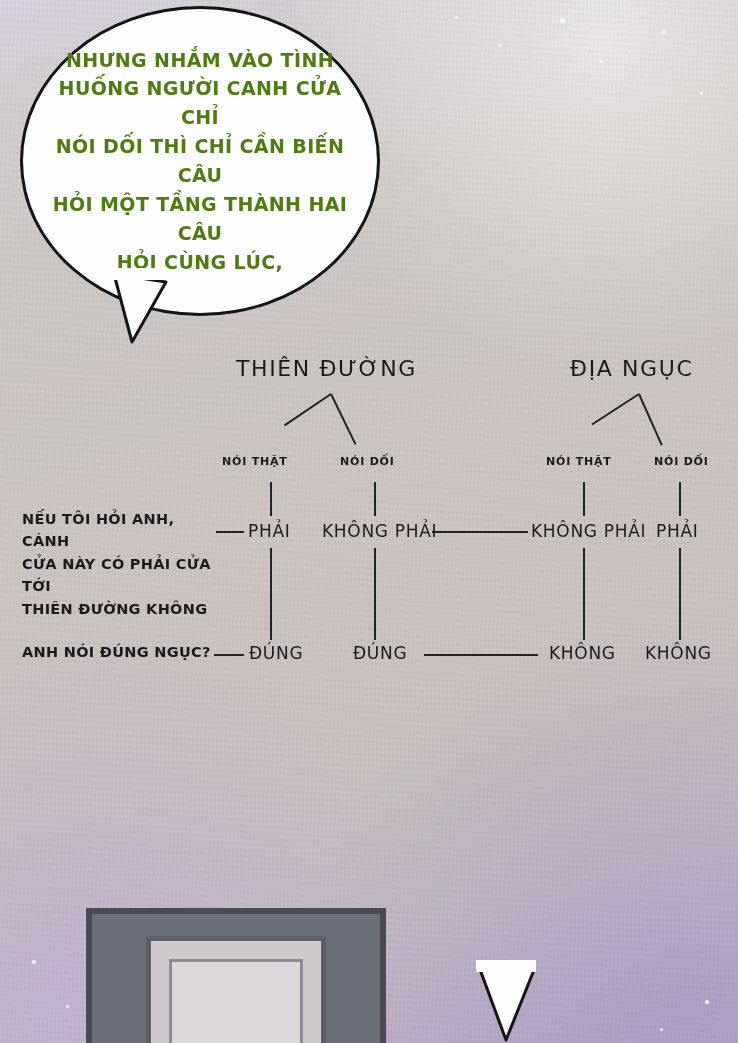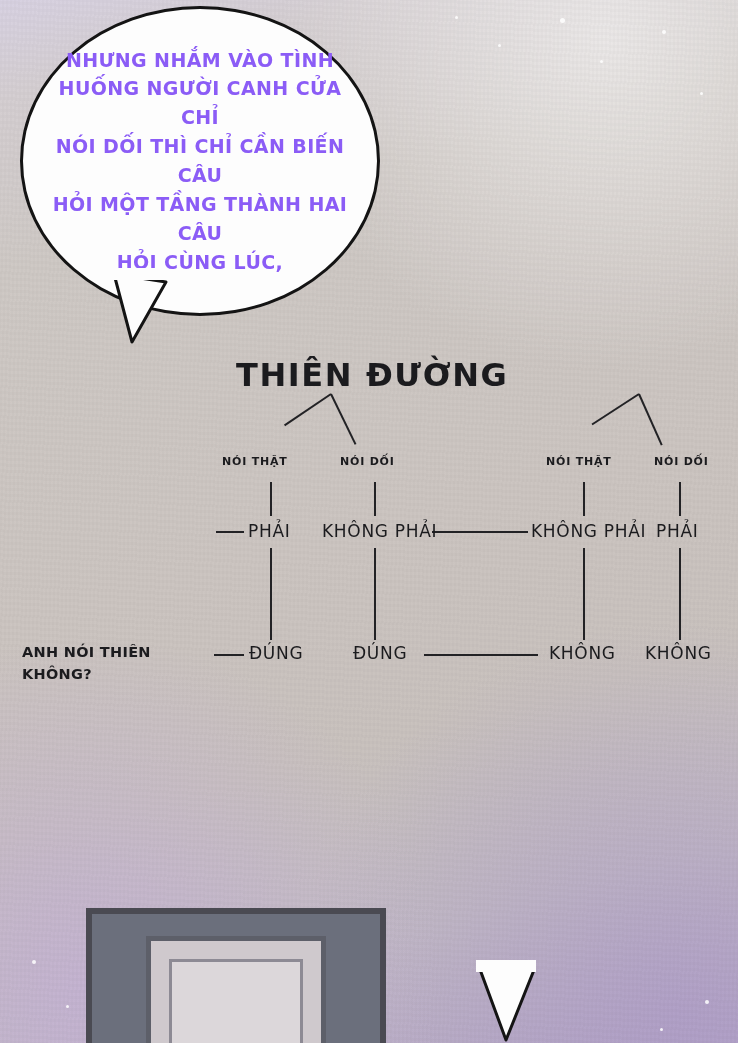--- a/index.html
+++ b/index.html
@@ -55,21 +55,21 @@
     border: 3px solid #141414;
     border-radius: 50% / 50%;
     box-sizing: border-box;
     display: flex;
     align-items: center;
     justify-content: center;
     z-index: 5;
   }
   .bubble-text {
     text-align: center;
-    color: #8b5cf6;
+    color: #4d7c0f;
     font-size: 19px;
     line-height: 1.52;
     letter-spacing: 0.4px;
     font-weight: 600;
     white-space: pre-line;
     padding: 0 18px;
   }
   #bubble-top {
     left: 20px;
     top: 6px;
@@ -93,22 +93,22 @@
     inset: 0;
     z-index: 3;
   }
   .dlabel {
     position: absolute;
     color: #1b1b1e;
     letter-spacing: 0.6px;
     white-space: pre-line;
   }
   .heading {
-    font-size: 32px;
-    font-weight: 700;
+    font-size: 22px;
+    font-weight: 400;
     letter-spacing: 1.6px;
   }
   .subhead {
     font-size: 11px;
     font-weight: 700;
     letter-spacing: 0.8px;
   }
   .cell {
     font-size: 17px;
     font-weight: 400;
@@ -191,53 +191,57 @@
   <div class="door-wrap">
     <div class="door-outer"></div>
     <div class="door-inner">
       <div class="door-core"></div>
     </div>
   </div>
 
   <div class="diagram">
 
     <div class="dlabel heading" style="left:236px;top:356px;">THIÊN ĐƯỜNG</div>
+    <div class="dlabel heading" style="left:570px;top:356px;">ĐỊA NGỤC</div>
 
     <div class="diag" style="left:330px;top:394px;height:56px;transform:rotate(56deg);"></div>
     <div class="diag" style="left:330px;top:394px;height:56px;transform:rotate(-26deg);"></div>
 
     <div class="diag" style="left:638px;top:394px;height:56px;transform:rotate(57deg);"></div>
     <div class="diag" style="left:638px;top:394px;height:56px;transform:rotate(-24deg);"></div>
 
     <div class="dlabel subhead" style="left:222px;top:455px;">NÓI THẬT</div>
     <div class="dlabel subhead" style="left:340px;top:455px;">NÓI DỐI</div>
     <div class="dlabel subhead" style="left:546px;top:455px;">NÓI THẬT</div>
     <div class="dlabel subhead" style="left:654px;top:455px;">NÓI DỐI</div>
 
     <div class="line vline" style="left:270px;top:482px;height:34px;"></div>
     <div class="line vline" style="left:374px;top:482px;height:34px;"></div>
     <div class="line vline" style="left:583px;top:482px;height:34px;"></div>
     <div class="line vline" style="left:679px;top:482px;height:34px;"></div>
 
+    <div class="dlabel question" style="left:22px;top:508px;width:196px;">NẾU TÔI HỎI ANH, CÁNH
+CỬA NÀY CÓ PHẢI CỬA TỚI
+THIÊN ĐƯỜNG KHÔNG</div>
 
     <div class="line hline" style="left:216px;top:531px;width:28px;"></div>
 
     <div class="line hline" style="left:432px;top:531px;width:96px;"></div>
 
     <div class="dlabel cell" style="left:248px;top:521px;">PHẢI</div>
     <div class="dlabel cell" style="left:322px;top:521px;">KHÔNG PHẢI</div>
     <div class="dlabel cell" style="left:531px;top:521px;">KHÔNG PHẢI</div>
     <div class="dlabel cell" style="left:656px;top:521px;">PHẢI</div>
 
     <div class="line vline" style="left:270px;top:548px;height:92px;"></div>
     <div class="line vline" style="left:374px;top:548px;height:92px;"></div>
     <div class="line vline" style="left:583px;top:548px;height:92px;"></div>
     <div class="line vline" style="left:679px;top:548px;height:92px;"></div>
 
-    <div class="dlabel question" style="left:22px;top:641px;width:200px;">ANH NÓI THIÊN KHÔNG?</div>
+    <div class="dlabel question" style="left:22px;top:641px;width:200px;">ANH NÓI ĐÚNG NGỤC?</div>
 
     <div class="line hline" style="left:214px;top:654px;width:30px;"></div>
     <div class="line hline" style="left:424px;top:654px;width:114px;"></div>
 
     <div class="dlabel cell" style="left:249px;top:643px;">ĐÚNG</div>
     <div class="dlabel cell" style="left:353px;top:643px;">ĐÚNG</div>
     <div class="dlabel cell" style="left:549px;top:643px;">KHÔNG</div>
     <div class="dlabel cell" style="left:645px;top:643px;">KHÔNG</div>
   </div>
 

